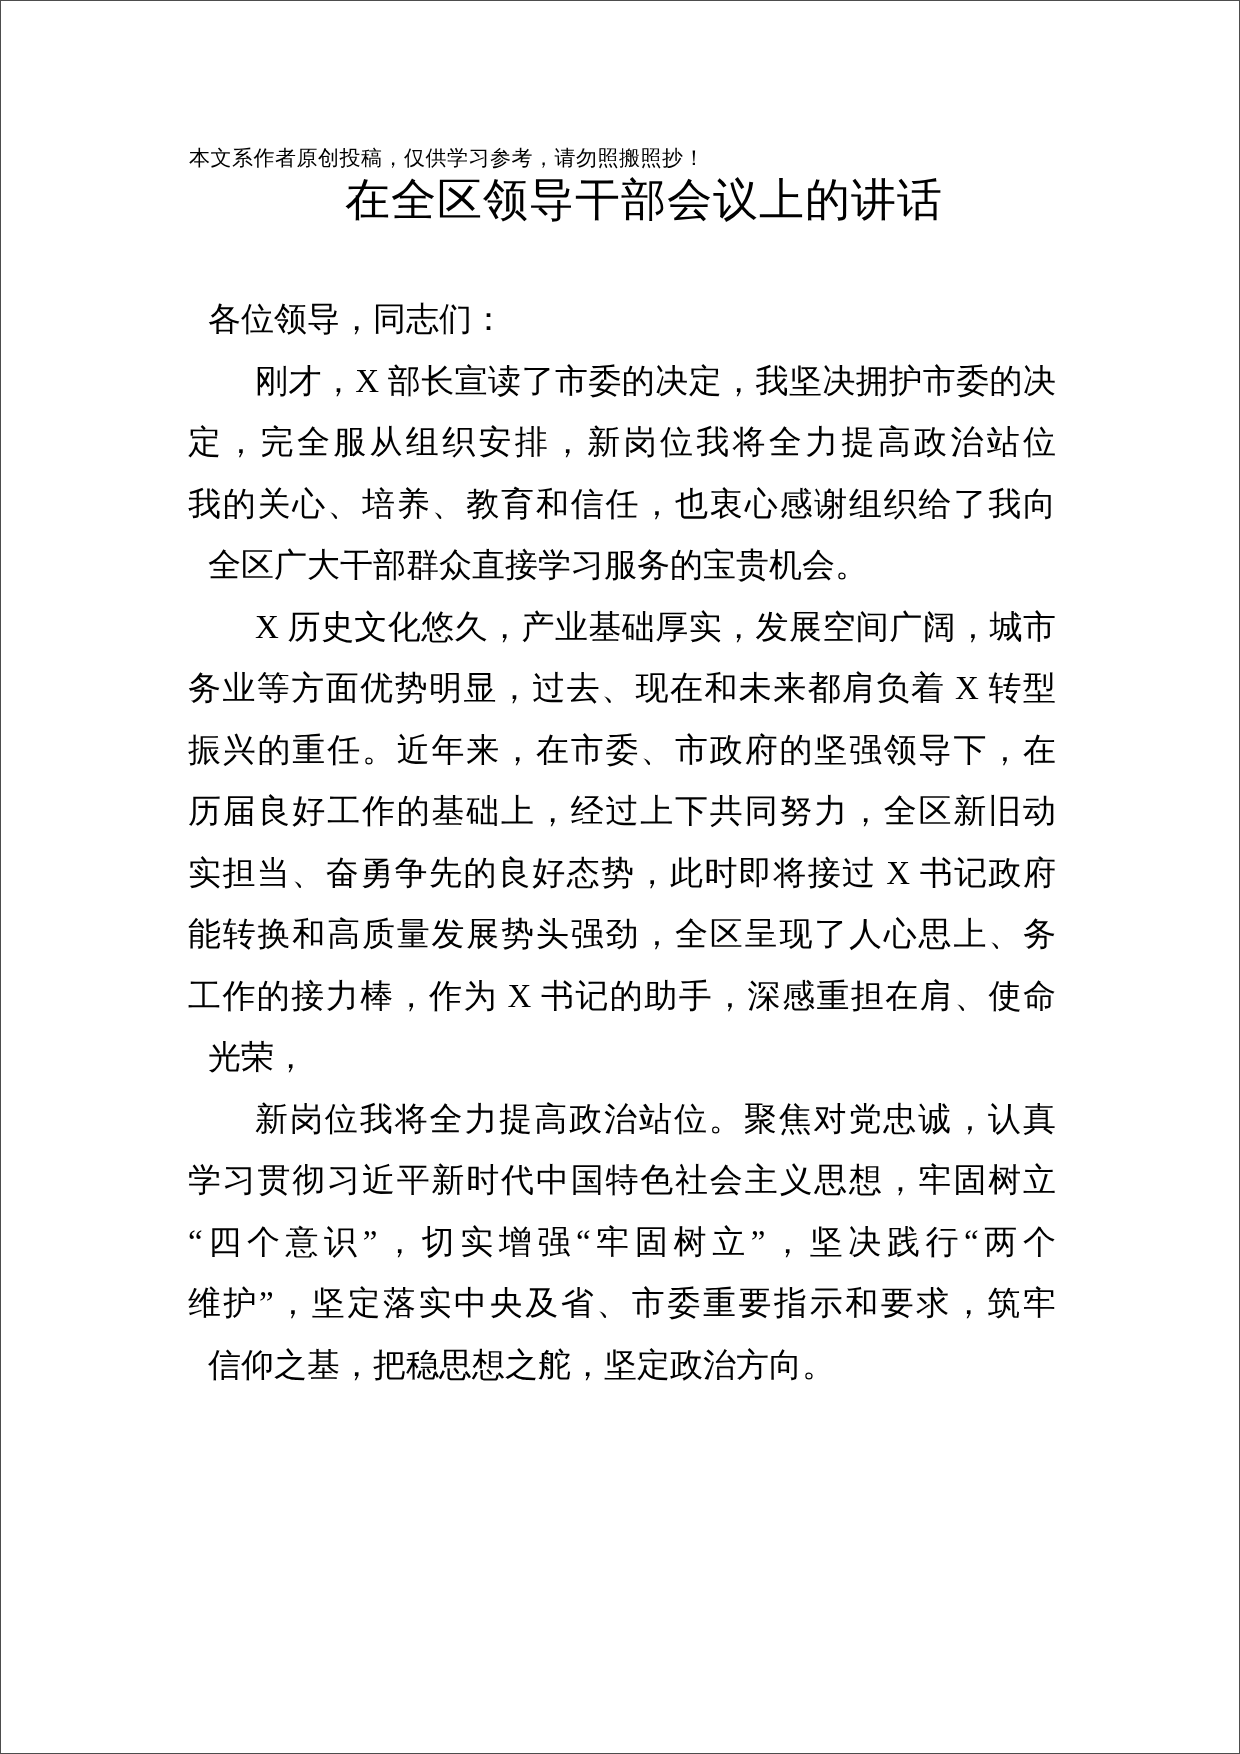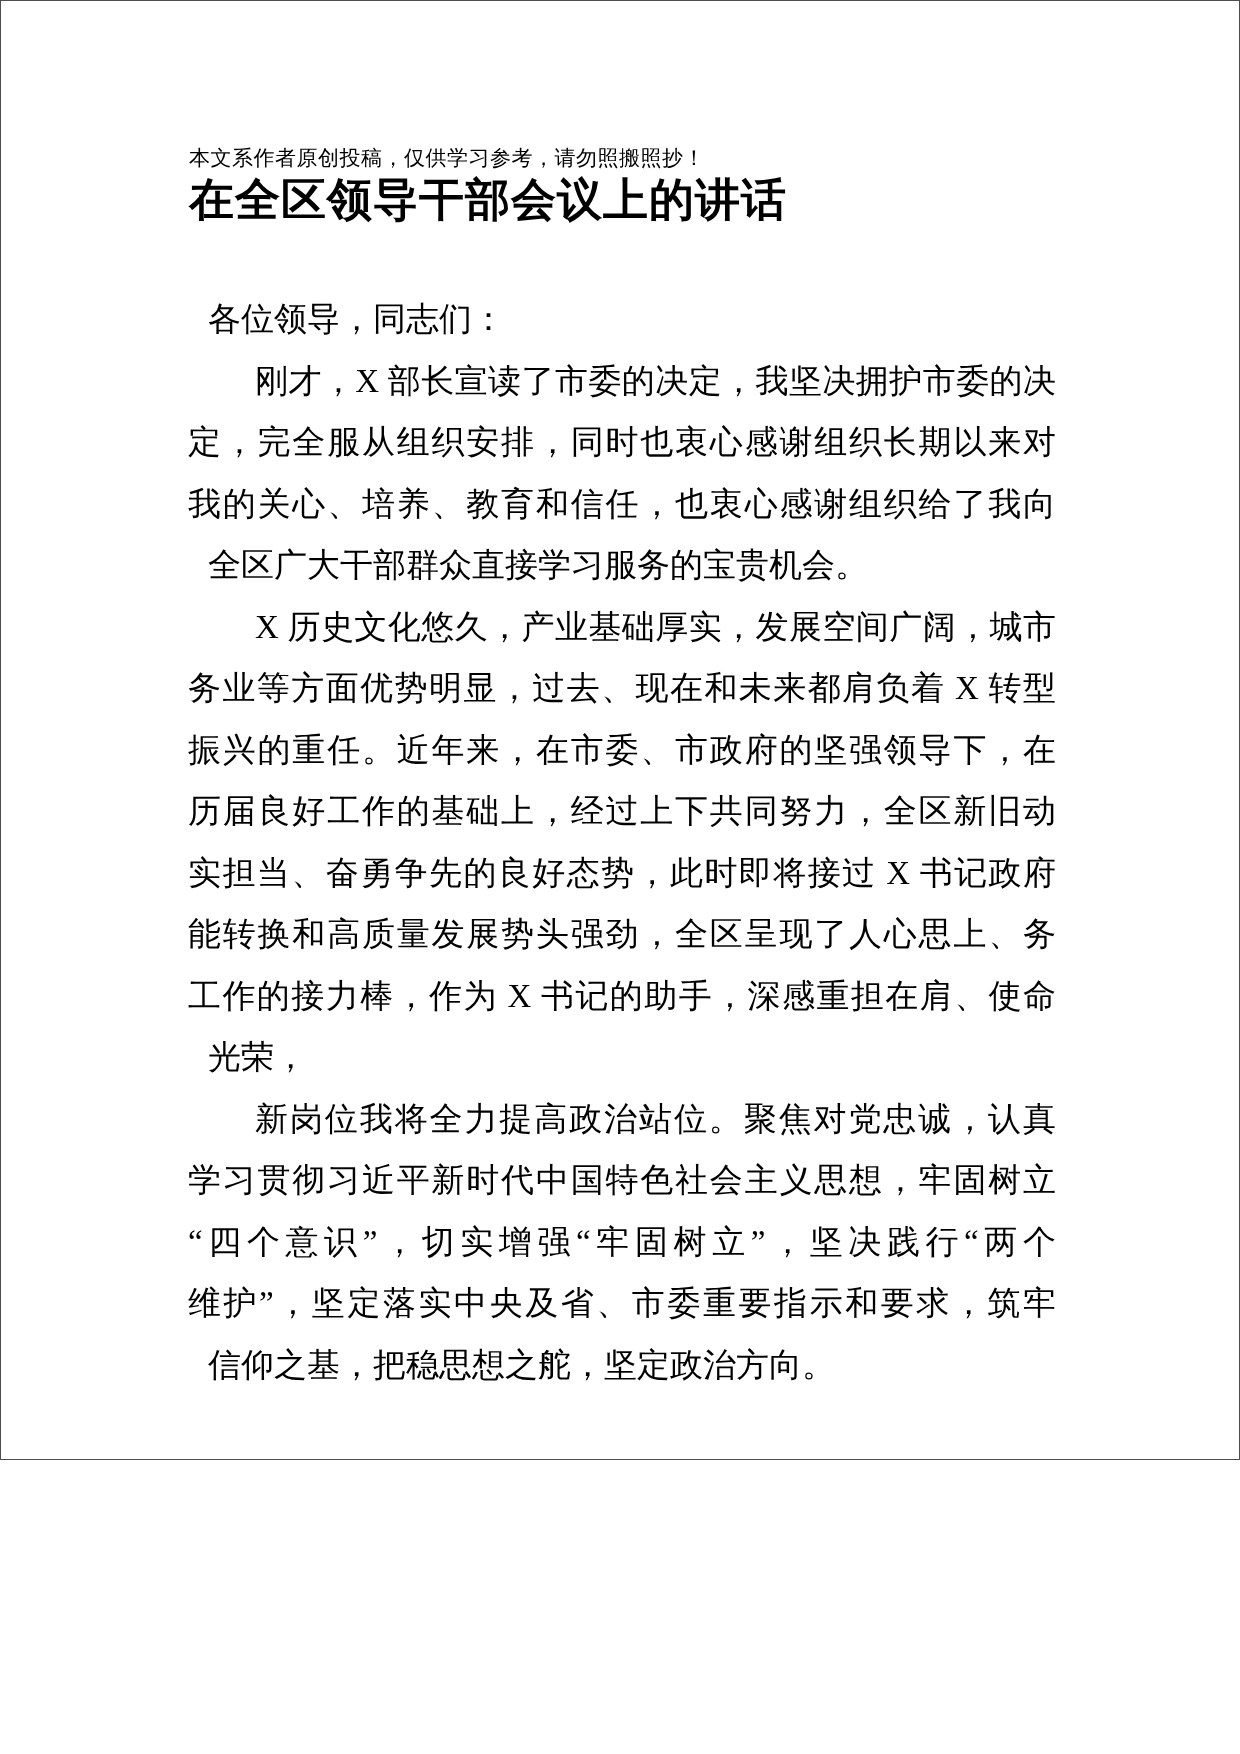--- a/index.html
+++ b/index.html
@@ -3,46 +3,46 @@
 <meta charset="utf-8">
 <style>
   html, body {
     margin: 0;
     padding: 0;
     background: #ffffff;
   }
   .page {
     position: relative;
     width: 1240px;
-    height: 1460px;
+    height: 1754px;
     background: #ffffff;
     color: #000000;
     font-family: "Liberation Sans", sans-serif;
     box-sizing: border-box;
     border: 1px solid #4d4d4d;
     overflow: hidden;
   }
   .disclaimer {
     position: absolute;
     left: 188px;
     top: 144px;
     font-size: 21px;
     line-height: 26px;
     letter-spacing: 0.5px;
     white-space: nowrap;
   }
   .doc-title {
     position: absolute;
-    left: 188px;
+    left: 200px;
     top: 168px;
     width: 742px;
-    text-align: left;
+    text-align: right;
     font-size: 45px;
     line-height: 62px;
-    font-weight: 700;
+    font-weight: 400;
     letter-spacing: 1px;
     white-space: nowrap;
   }
   .doc-body {
     position: absolute;
     left: 187px;
     top: 288px;
     width: 868px;
   }
   .line {
@@ -67,21 +67,21 @@
 <body>
 
 <div class="page">
   <div class="disclaimer">本文系作者原创投稿，仅供学习参考，请勿照搬照抄！</div>
 
   <h1 class="doc-title" style="margin:0;">在全区领导干部会议上的讲话</h1>
 
   <div class="doc-body">
       <div class="line last">各位领导，同志们：</div>
       <div class="line indent">刚才，X 部长宣读了市委的决定，我坚决拥护市委的决</div>
-      <div class="line">定，完全服从组织安排，同时也衷心感谢组织长期以来对</div>
+      <div class="line">定，完全服从组织安排，新岗位我将全力提高政治站位</div>
       <div class="line">我的关心、培养、教育和信任，也衷心感谢组织给了我向</div>
       <div class="line last">全区广大干部群众直接学习服务的宝贵机会。</div>
       <div class="line indent">X 历史文化悠久，产业基础厚实，发展空间广阔，城市</div>
       <div class="line">务业等方面优势明显，过去、现在和未来都肩负着 X 转型</div>
       <div class="line">振兴的重任。近年来，在市委、市政府的坚强领导下，在</div>
       <div class="line">历届良好工作的基础上，经过上下共同努力，全区新旧动</div>
       <div class="line">实担当、奋勇争先的良好态势，此时即将接过 X 书记政府</div>
       <div class="line">能转换和高质量发展势头强劲，全区呈现了人心思上、务</div>
       <div class="line">工作的接力棒，作为 X 书记的助手，深感重担在肩、使命</div>
       <div class="line last">光荣，</div>

